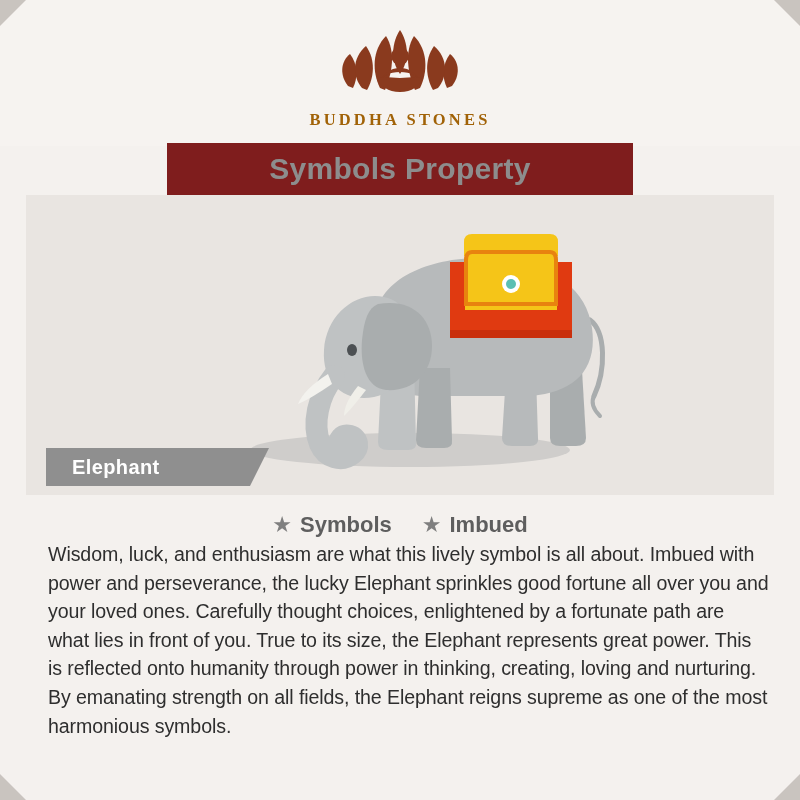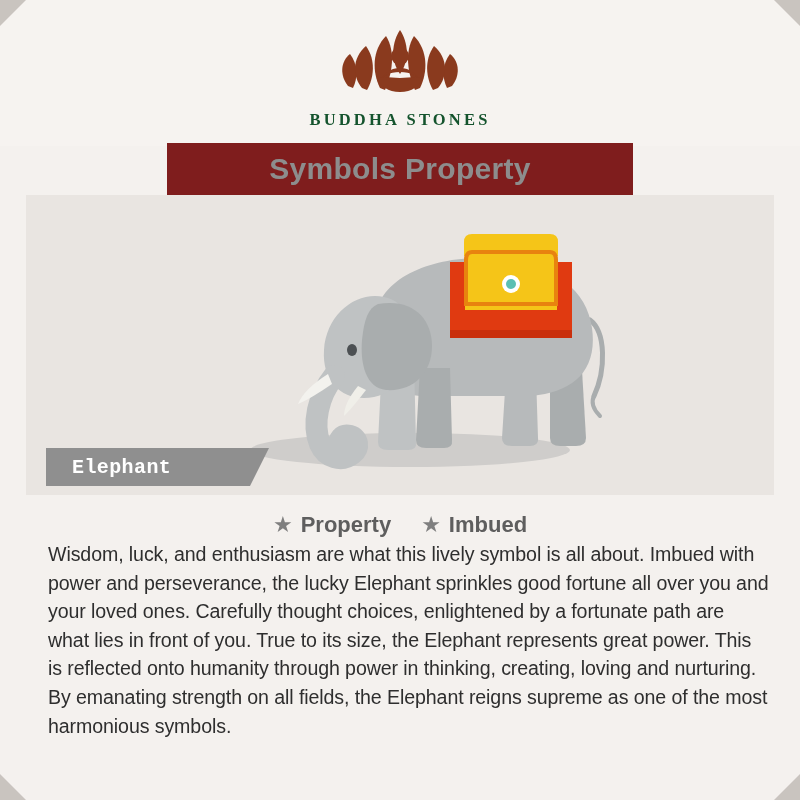--- a/index.html
+++ b/index.html
@@ -52,21 +52,21 @@
     flex-direction: column;
     align-items: center;
     justify-content: flex-start;
     padding-top: 16px;
   }
   .logo-mark { width: 180px; height: 92px; }
   .brand-name {
     margin-top: 2px;
     font-size: 16.5px;
     letter-spacing: 3.2px;
-    color: #14532d;
+    color: #a16207;
     font-weight: 700;
     font-family: "Liberation Serif", serif;
   }
 
   
   .title-ribbon {
     position: absolute;
     top: 143px;
     left: 167px;
     width: 466px;
@@ -104,21 +104,20 @@
     position: absolute;
     top: 448px;
     left: 46px;
     height: 38px;
     min-width: 204px;
     background: #8f8f8f;
     display: flex;
     align-items: center;
     padding-left: 26px;
     z-index: 6;
-    font-family: Liberation Mono, monospace;
   }
   .label-tag::after {
     content: "";
     position: absolute;
     right: -19px; top: 0;
     width: 0; height: 0;
     border-top: 38px solid #8f8f8f;
     border-right: 19px solid transparent;
   }
   .label-text {
@@ -248,21 +247,21 @@
     </div>
   </div>
 
   <div class="label-tag">
     <span class="label-text">Elephant</span>
   </div>
 
   <div class="attrs">
     <div class="attr">
       <span class="star">★</span>
-      <span class="attr-label">Property</span>
+      <span class="attr-label">Symbols</span>
     </div>
     <div class="attr">
       <span class="star">★</span>
       <span class="attr-label">Imbued</span>
     </div>
   </div>
 
   <p class="body-copy">Wisdom, luck, and enthusiasm are what this lively symbol is all about. Imbued with power and perseverance, the lucky Elephant sprinkles good fortune all over you and your loved ones. Carefully thought choices, enlightened by a fortunate path are what lies in front of you. True to its size, the Elephant represents great power. This is reflected onto humanity through power in thinking, creating, loving and nurturing. By emanating strength on all fields, the Elephant reigns supreme as one of the most harmonious symbols.</p>
 
 </div>

